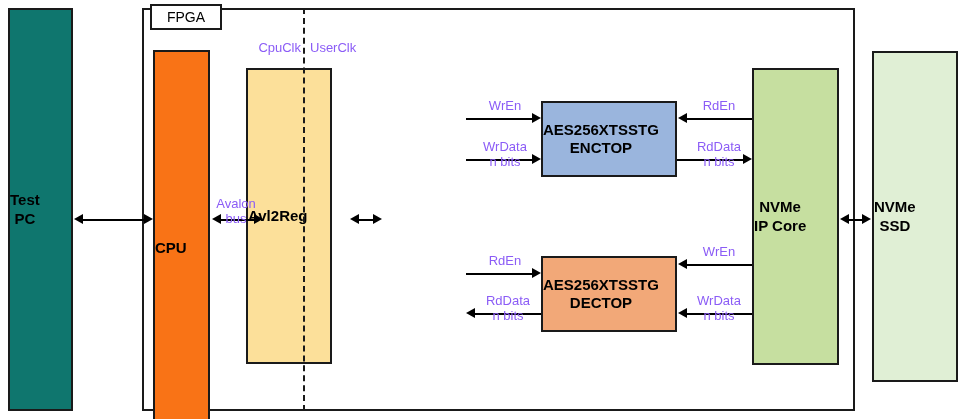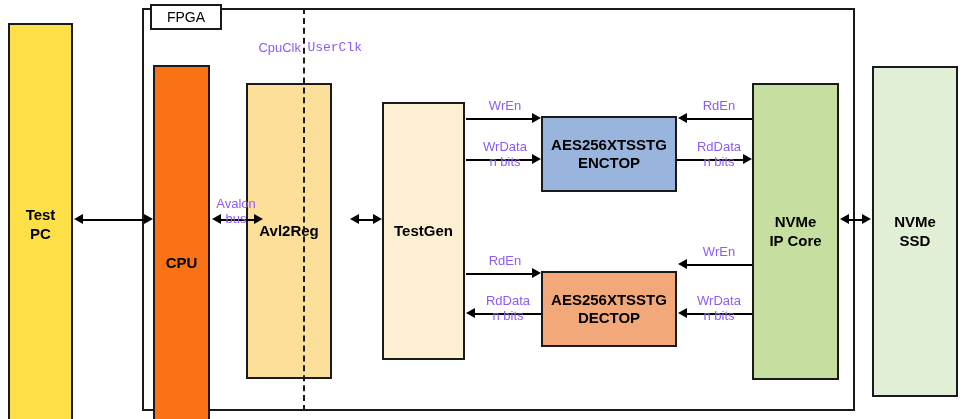--- a/index.html
+++ b/index.html
@@ -15,28 +15,26 @@
     width: 965px; height: 419px;
     background: #ffffff;
     border-radius: 30px;
   }
   .box {
     position: absolute;
     box-sizing: border-box;
     border: 2px solid #1a1a1a;
     display: flex;
     align-items: center;
-    justify-content: center;
     text-align: center;
     font-weight: bold;
     font-size: 15px;
     color: #000000;
     line-height: 1.22;
     z-index: 3;
-    margin-top: 15px;
   }
   .container-box {
     position: absolute;
     box-sizing: border-box;
     border: 2px solid #1a1a1a;
     background: transparent;
     z-index: 1;
   }
   .tab-label {
     position: absolute;
@@ -89,38 +87,35 @@
 
 <div id="stage">
 
   <div class="container-box" style="left:142px; top:8px; width:713px; height:403px;"></div>
   <div class="tab-label" style="left:150px; top:4px; width:72px; height:26px;">
     <span>FPGA</span>
   </div>
 
   <div class="dashline" style="left:303px; top:8px; height:403px;"></div>
   <div class="lbl" style="left:255px; top:40px; width:46px; text-align:right;">CpuClk</div>
-  <div class="lbl" style="left:302px; top:40px; width:60px; text-align:right;font-family:Liberation Mono, monospace;">UserClk</div>
+  <div class="lbl" style="left:310px; top:40px; width:60px; text-align:left;">UserClk</div>
 
-  <div class="box" style="left:8px; top:8px; width:65px; height:403px; background:#fde047;">
+  <div class="box" style="left:8px; top:8px; width:65px; height:403px; background:#0f766e;">
     <span style="white-space: pre-line;">Test
 PC</span>
   </div>
 
   <div class="box" style="left:153px; top:50px; width:57px; height:396px; background:#f97316;">
     <span>CPU</span>
   </div>
 
   <div class="box" style="left:246px; top:68px; width:86px; height:296px; background:#fce09a;">
     <span>Avl2Reg</span>
   </div>
 
-  <div class="box" style="left:382px; top:87px; width:83px; height:258px; background:#fcefd2;">
-    <span>TestGen</span>
-  </div>
 
   <div class="box" style="left:541px; top:101px; width:136px; height:76px; background:#9ab5dd;">
     <span style="white-space: pre-line;">AES256XTSSTG
 ENCTOP</span>
   </div>
 
   <div class="box" style="left:541px; top:256px; width:136px; height:76px; background:#f2a878;">
     <span style="white-space: pre-line;">AES256XTSSTG
 DECTOP</span>
   </div>

